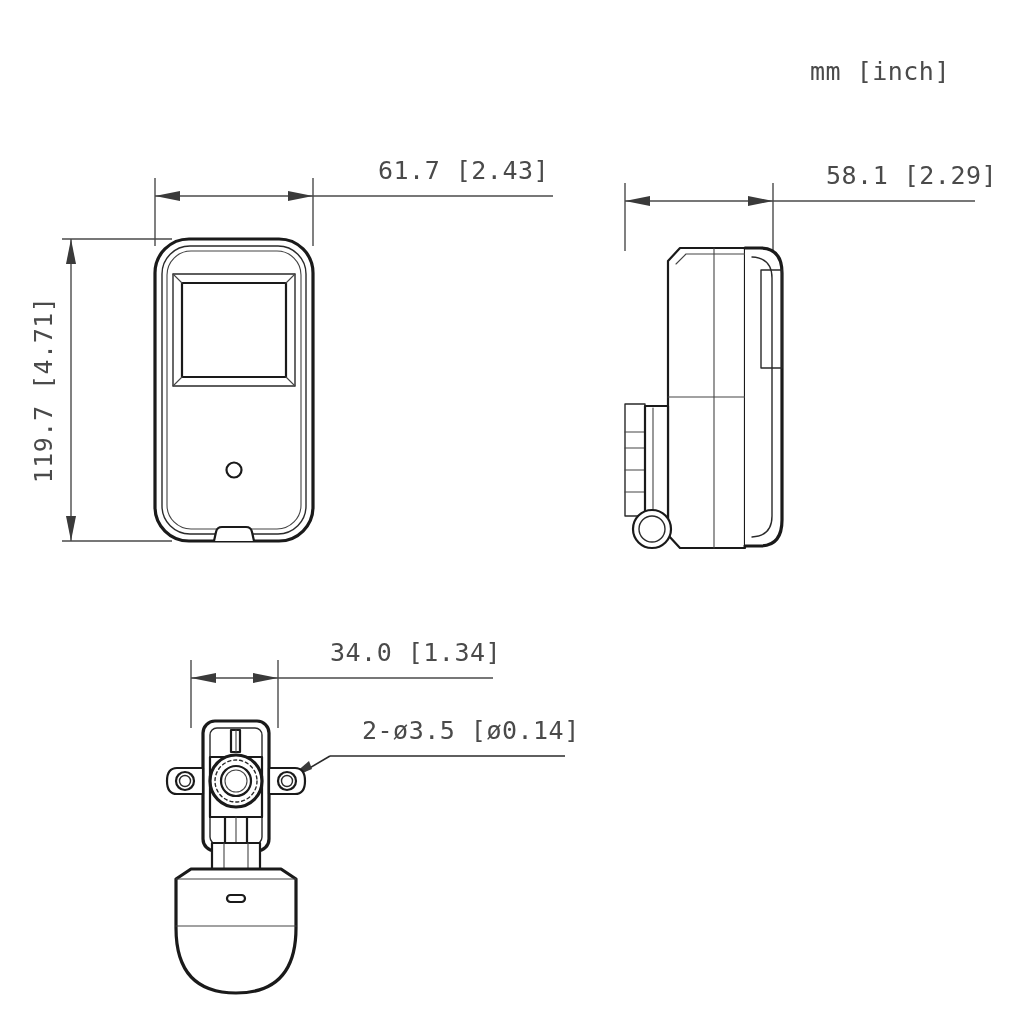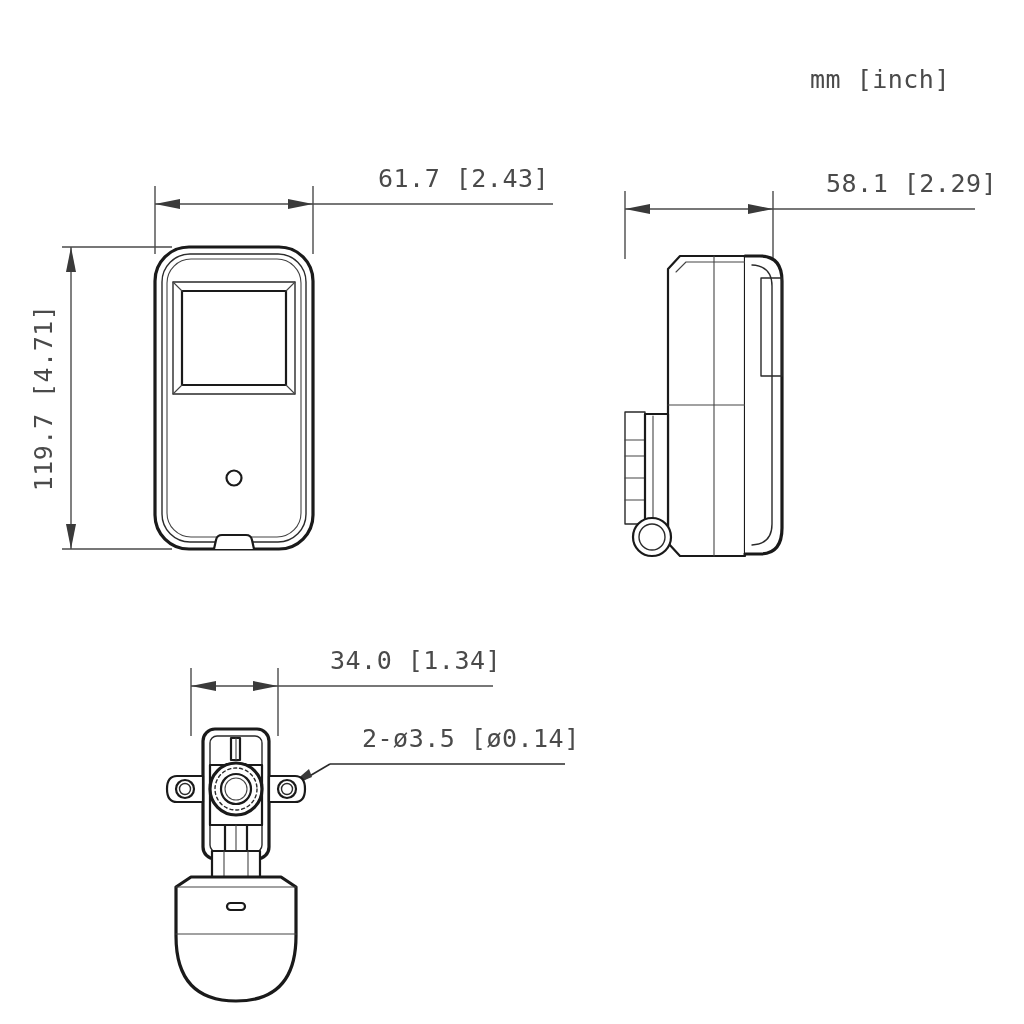--- a/index.html
+++ b/index.html
@@ -12,21 +12,21 @@
     width: 1024px;
     height: 1024px;
     font-family: "DejaVu Sans Mono", "Liberation Mono", monospace;
     color: #3a3a3a;
     position: relative;
     overflow: hidden;
   }
   #drawing-root {
     position: absolute;
     left: 0;
-    top: 16px;
+    top: 8px;
     width: 1024px;
     height: 792px;
   }
   svg.sheet {
     display: block;
     width: 1024px;
     height: 1024px;
   }
   .dim-text {
     font-family: "DejaVu Sans Mono", "Liberation Mono", monospace;

